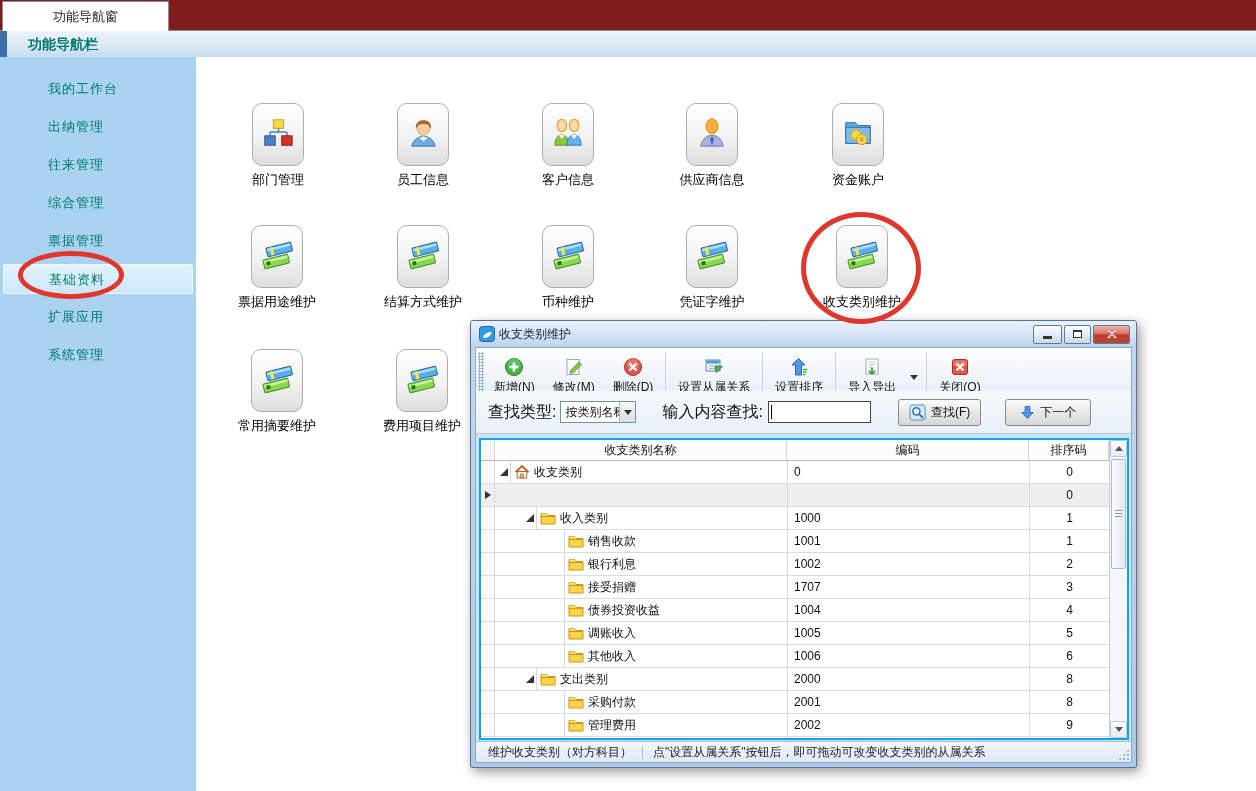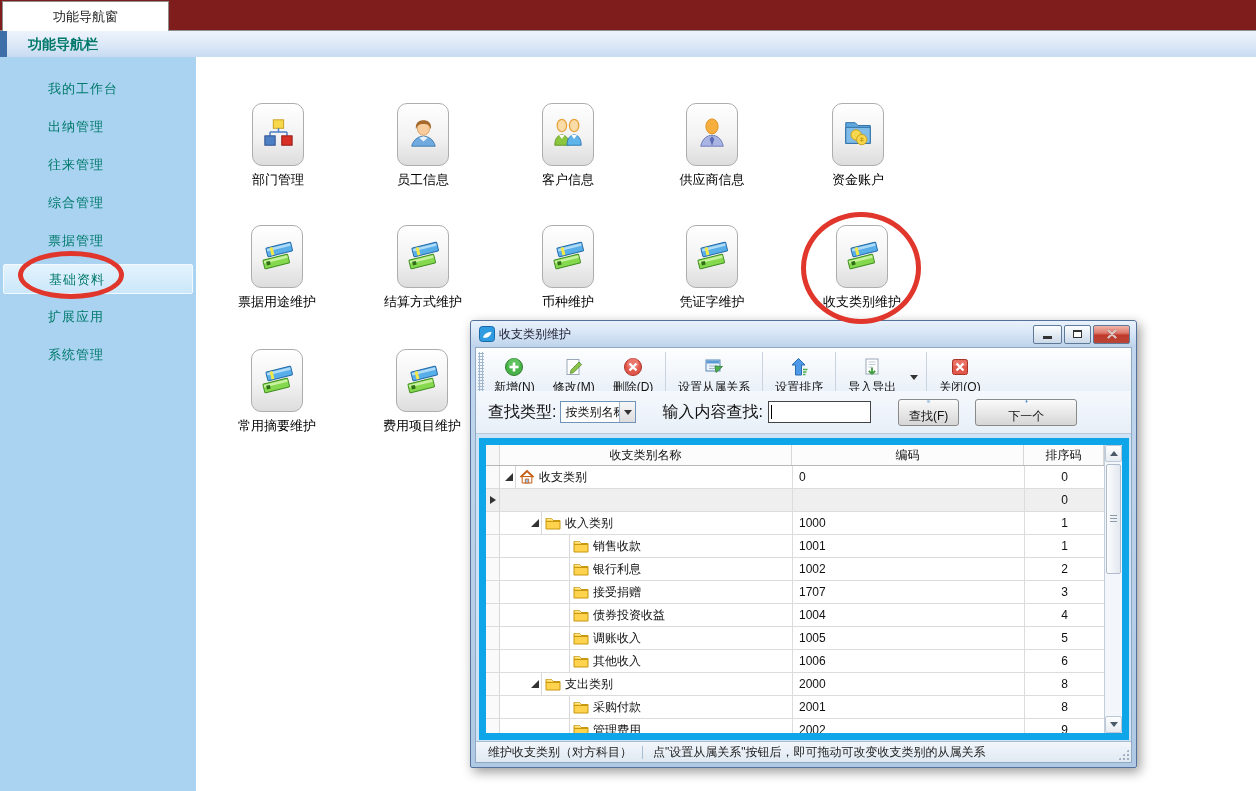--- a/index.html
+++ b/index.html
@@ -69,25 +69,25 @@
   
   .searchrow { position:absolute; left:0; right:0; top:43px; height:43px; background:linear-gradient(#F5F9FD,#E7EFF7);
                border-bottom:1px solid #B9C9DA; display:flex; align-items:center; padding-left:12px; }
   .srlabel { font-size:16px; color:#111; }
   .combo { width:76px; height:22px; background:#fff; border:1px solid #6F94B8; margin-left:4px; display:flex; cursor:pointer; }
   .combo .cval { flex:1; font-size:12px; line-height:20px; padding-left:4px; overflow:hidden; white-space:nowrap; }
   .combo .cbtn { width:16px; border-left:1px solid #9FB6CC; background:linear-gradient(#F7F7F7,#DDDDDD); display:flex; align-items:center; justify-content:center; }
   .sinput { width:103px; height:22px; background:#fff; border:1px solid #444; margin-left:5px; display:flex; align-items:center; padding-left:2px; }
   .caret-line { width:1px; height:14px; background:#000; }
   .sbtn { height:27px; border:1px solid #8A8A8A; border-radius:3px; background:linear-gradient(#FAFAFA,#E8E8E8 50%,#D6D6D6);
-          display:flex; align-items:center; justify-content:center; gap:5px; font-size:12px; cursor:pointer; padding:0 10px;flex-direction:column; }
+          display:flex; align-items:center; justify-content:center; gap:5px; font-size:12px; cursor:pointer; padding:0 10px; }
   .sbtn svg { display:block; }
 
   
-  .tablewrap { position:absolute; left:3px; right:2px; top:90px; bottom:22px; background:#eab308; border:7px solid #0ea5e9; overflow:hidden; }
+  .tablewrap { position:absolute; left:3px; right:2px; top:90px; bottom:22px; background:#eab308; border:2px solid #0ea5e9; overflow:hidden; }
   .thead { display:flex; height:21px; background:#FCFCFC; border-bottom:1px solid #B9B9B9; }
   .th { font-size:12px; color:#111; display:flex; align-items:center; justify-content:center; border-right:1px solid #D8D8D8; }
   .th.sel { width:14px; background:#F7F7F7; }
   .th.name { width:292px; }
   .th.code { flex:1; }
   .th.sort { width:80px; }
   .th.scroll-space { width:18px; border-right:none; background:#F3F7FB; }
   .tbody { position:absolute; left:0; right:18px; top:21px; bottom:0; overflow:hidden; }
   .trow { display:flex; height:23px; border-bottom:1px solid #DCDCDC; background:#fff; cursor:pointer; }
   .trow.selected .td { background:#EFEFEF; }
@@ -433,21 +433,21 @@
           <span class="caret-line"></span>
         </div>
       <div class="sbtn" style="margin-left:27px;">
         <svg width="17" height="17" viewBox="0 0 18 18">
             <rect x="1" y="1" width="16" height="16" rx="2.5" fill="#D6EBFA" stroke="#4D8FCC"></rect>
             <circle cx="7.8" cy="7.8" r="3.8" fill="#EAF5FD" stroke="#2B6CB0" stroke-width="1.5"></circle>
             <path d="M10.8 10.8l3.6 3.6" stroke="#2B6CB0" stroke-width="1.9" stroke-linecap="round"></path>
           </svg>
         <span>查找(F)</span>
       </div>
-      <div class="sbtn" style="margin-left:16px; padding:0 32px;">
+      <div class="sbtn" style="margin-left:24px; padding:0 14px;">
         <svg width="15" height="15" viewBox="0 0 16 16">
             <path d="M5.5 1.5h5V8H14L8 14.5 2 8h3.5z" fill="#4D9BE8" stroke="#2B6CB0"></path>
           </svg>
         <span>下一个</span>
       </div>
     </div>
     <div class="tablewrap">
       <div class="thead">
         <div class="th sel"></div>
         <div class="th name">收支类别名称</div>

